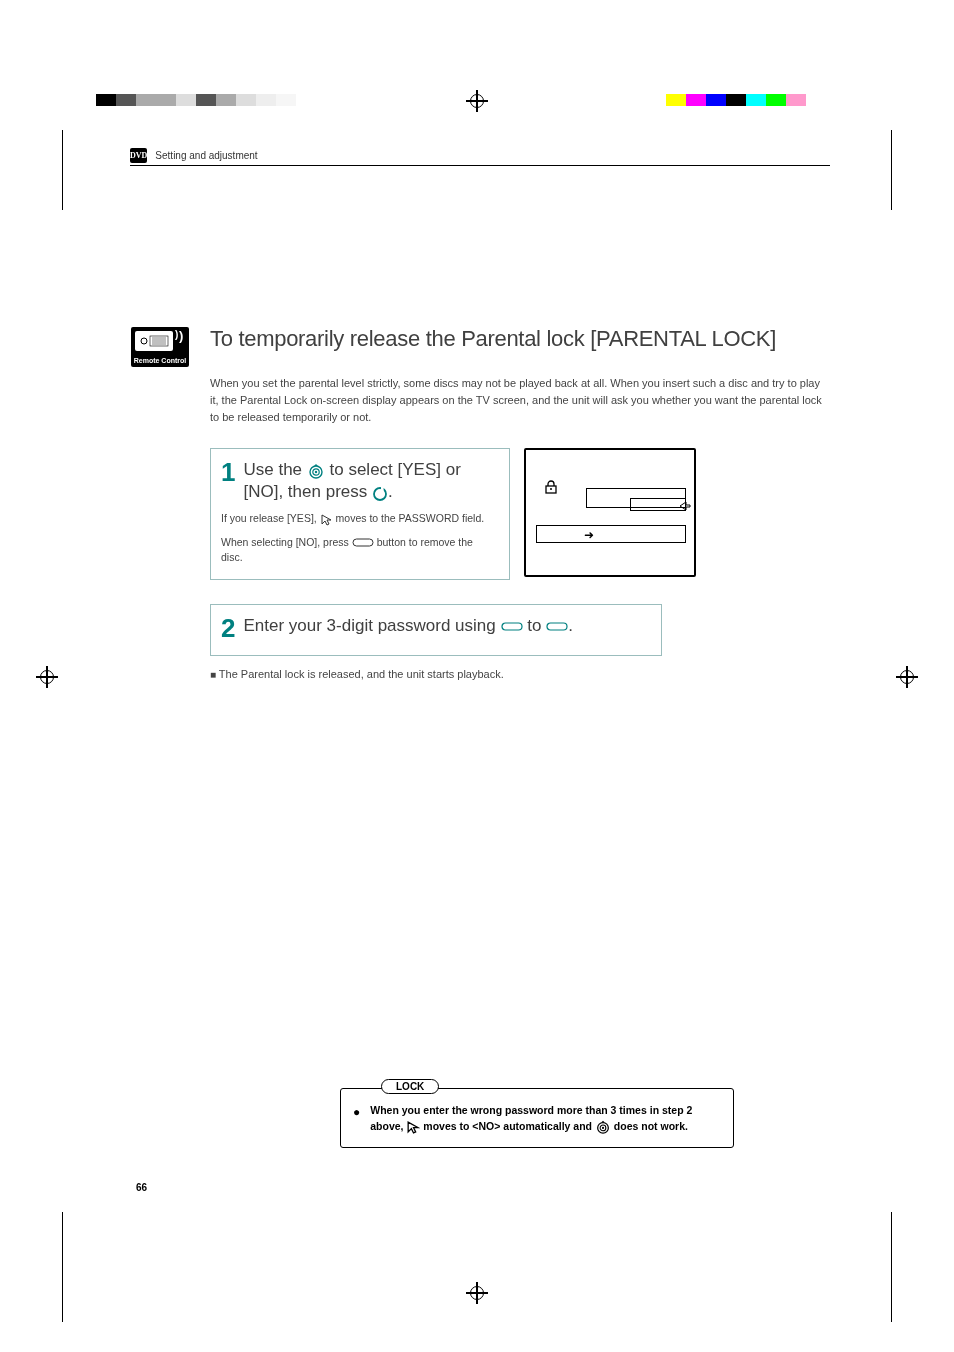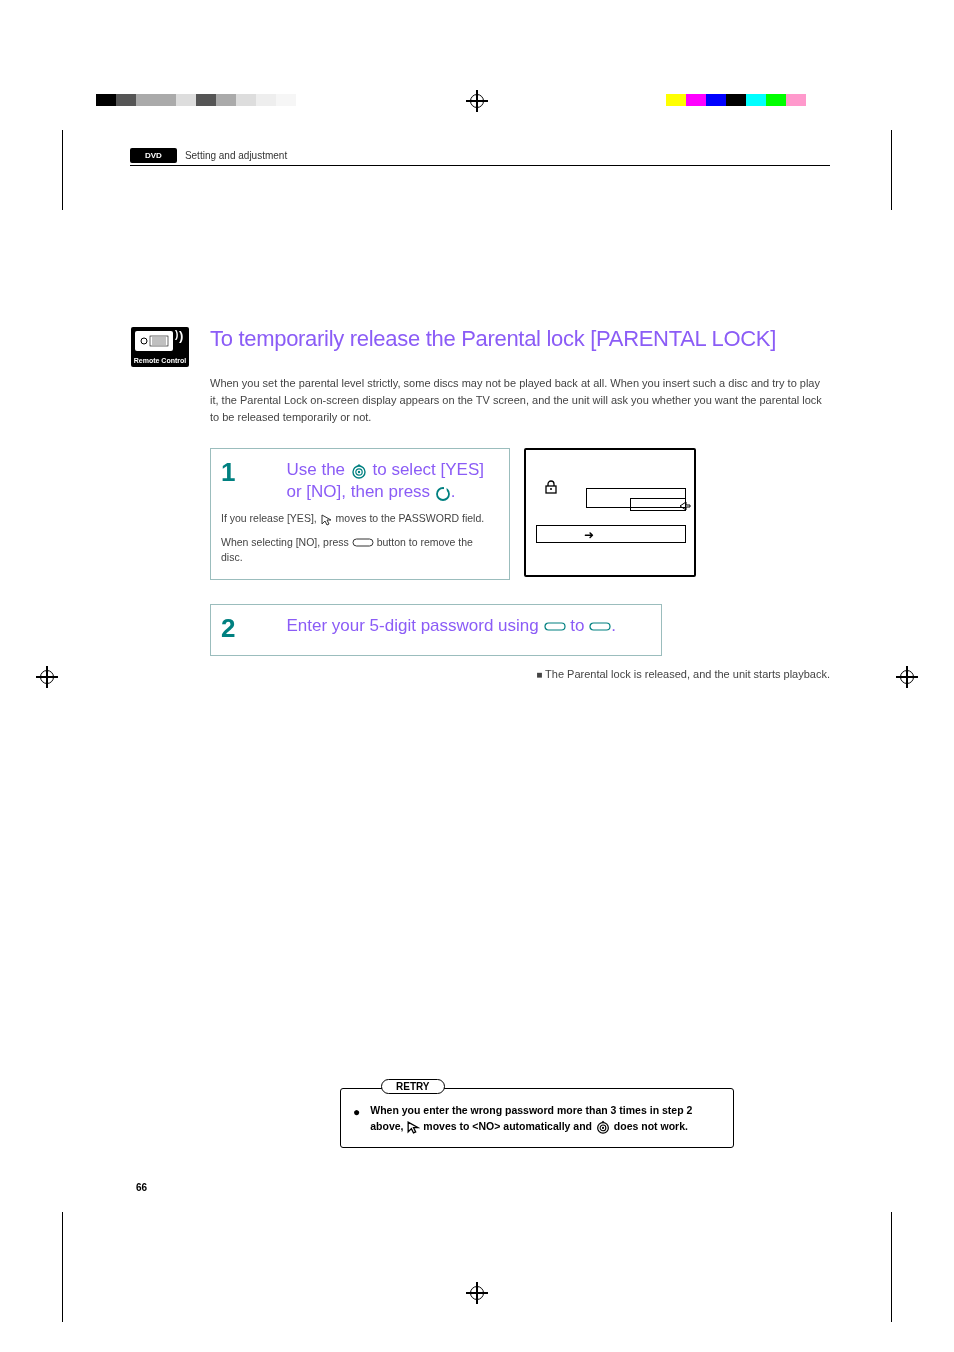--- a/index.html
+++ b/index.html
@@ -61,43 +61,43 @@
     display: flex;
     align-items: center;
     border-bottom: 1px solid #000;
     padding-bottom: 2px;
   }
   .dvd-badge {
     background: #000;
     color: #fff;
     font-size: 8px;
     font-weight: bold;
-    padding: 3px 15px;
+    padding: 3px 0;
     border-radius: 2px;
     margin-right: 8px;
-    font-family: Liberation Sans, sans-serif;
+    font-family: Liberation Serif, serif;
   }
   .header-text {
     font-size: 10px;
     color: #333;
   }
   .main-block {
     margin-top: 160px;
     display: flex;
     gap: 20px;
   }
   .remote-badge {
     width: 60px;
   }
   .remote-svg { width:60px; height:42px; }
   .content-col { flex: 1; }
   .big-title {
     font-size: 22px;
     font-weight: 500;
-    color: #8b5cf6;
+    color: #404040;
     letter-spacing: -0.3px;
     font-family: "Arial Narrow", Arial, sans-serif;
     font-stretch: condensed;
   }
   .intro {
     font-size: 11px;
     color: #444;
     line-height: 1.55;
     margin-top: 23px;
   }
@@ -115,37 +115,36 @@
   .step-flex { display:flex; gap:8px;}
   .step-num {
     font-size: 26px;
     color: #008080;
     font-weight: bold;
     font-family: "Arial Narrow", Arial, sans-serif;
     line-height: 1;
   }
   .step-head {
     font-size: 17px;
-    color: #8b5cf6;
+    color: #404040;
     line-height: 1.3;
     font-family: "Arial Narrow", Arial, sans-serif;
     font-stretch: condensed;
-    margin-left: 43px;
   }
   .sub {
     font-size: 10.5px; color:#444; margin-top:8px; line-height:1.45;
   }
   .tv-box {
     width: 168px; height: 125px; border:2.5px solid #000; border-radius:2px;
     position:relative;
   }
   .tv-lock { position:absolute; left:18px; top:30px; width:14px; height:14px;}
 
   .step-box.full { width: 428px; border:1px solid #9bbdbd; }
-  .released-line { font-size:11px; color:#444; margin-top:12px;text-align:right; }
+  .released-line { font-size:11px; color:#444; margin-top:12px; }
   .released-line .sq { font-size:10px; }
 
   .note-frame {
     position: absolute;
     left: 340px;
     top: 1088px;
     width: 368px;
     border: 1px solid #000;
     border-radius: 3px;
     padding: 14px 12px 12px 12px;
@@ -288,40 +287,40 @@
           <div style="position:absolute; left:58px; top:79px; font-size:12px; line-height:1;">➜</div>
         </div>
       </div>
 
       <div style="margin-top:24px;">
         <div class="step-box full">
           <div class="step-flex">
             <div class="step-num">2</div>
             <div style="flex:1;">
               <div class="step-head">
-                <span>Enter your 5-digit password using </span><svg class="inline-svg" width="22" height="9" viewBox="0 0 22 9">
+                <span>Enter your 3-digit password using </span><svg class="inline-svg" width="22" height="9" viewBox="0 0 22 9">
                     <rect x="1" y="1" width="20" height="7" rx="3.5" fill="none" stroke="#008080" stroke-width="1.2"></rect>
                   </svg><span> to </span><svg class="inline-svg" width="22" height="9" viewBox="0 0 22 9">
                     <rect x="1" y="1" width="20" height="7" rx="3.5" fill="none" stroke="#008080" stroke-width="1.2"></rect>
                   </svg><span>.</span>
               </div>
             </div>
           </div>
         </div>
       </div>
 
       <div class="released-line">
         <span class="sq">■ </span><span>The Parental lock is released, and the unit starts playback.</span>
       </div>
     </div>
   </div>
 </div>
 
 <div class="note-frame">
-  <div class="note-tab">RETRY</div>
+  <div class="note-tab">LOCK</div>
   <div class="note-body">
     <div class="bullet">●</div>
     <div>
       <span>When you enter the wrong password more than 3 times in step 2 above, </span><svg class="inline-svg" width="14" height="14" viewBox="0 0 13 13">
           <path d="M2 2 L2 11 L5 8 L7 12 L9 11 L7 7 L11 7 Z" fill="none" stroke="#000" stroke-width="1.2"></path>
         </svg><span> moves to &lt;NO&gt; automatically and </span><svg class="inline-svg" width="16" height="16" viewBox="0 0 18 18">
           <circle cx="9" cy="10" r="6" fill="none" stroke="#000" stroke-width="1.4"></circle>
           <circle cx="9" cy="10" r="3.2" fill="none" stroke="#000" stroke-width="1.2"></circle>
           <circle cx="9" cy="10" r="1.2" fill="#000"></circle>
           <path d="M9 2 L7 4 L11 4 Z" fill="#000"></path>

